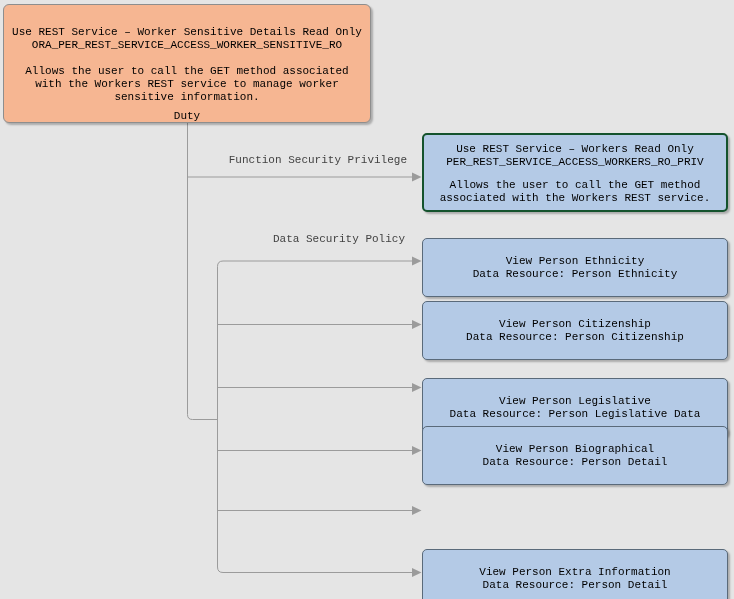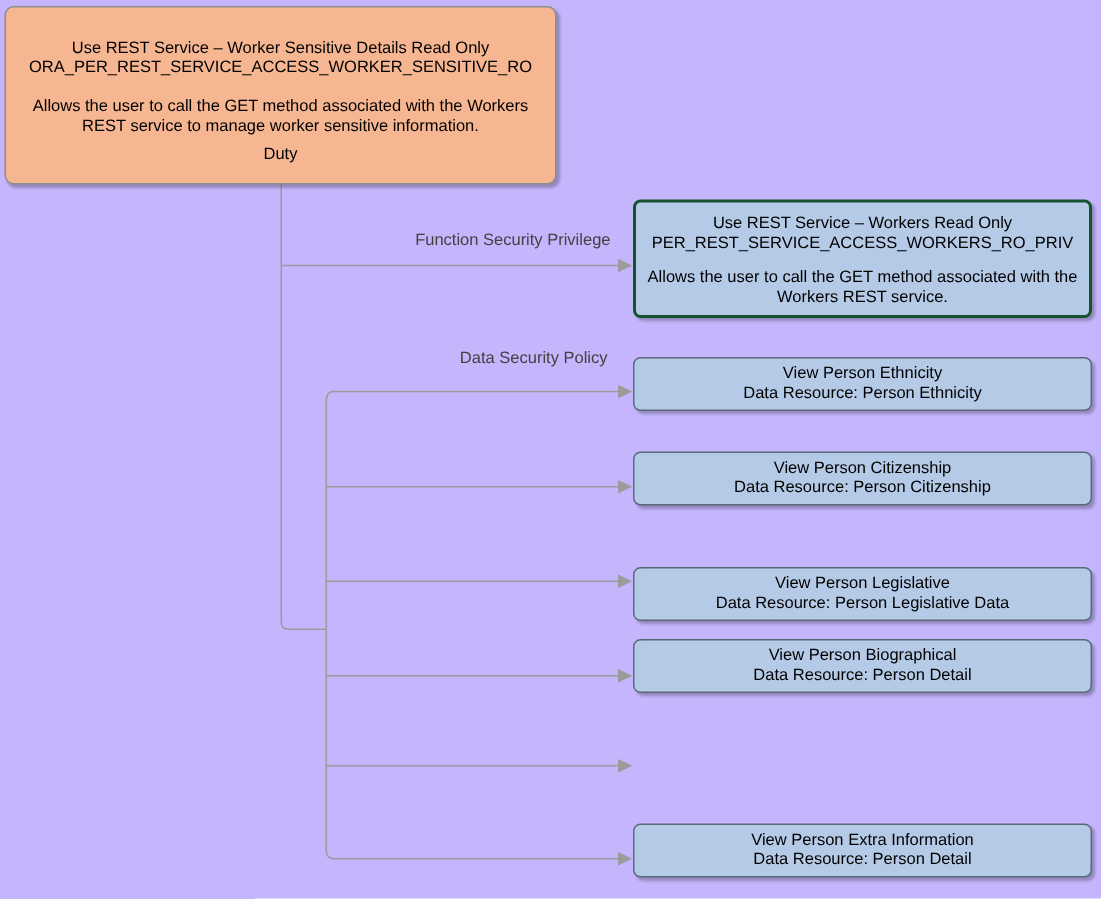--- a/index.html
+++ b/index.html
@@ -5,22 +5,23 @@
   * { margin: 0; padding: 0; box-sizing: border-box; }
   html, body { background: #ffffff; }
   body {
     font-family: "Liberation Sans", sans-serif;
     color: #000000;
   }
   .canvas {
     position: relative;
     width: 734px;
     height: 599px;
-    background: #c4b5fd;
+    background: #e5e5e5;
     overflow: hidden;
+    font-family: Liberation Mono, monospace;
   }
   .connector-svg {
     position: absolute;
     left: 0; top: 0;
     width: 734px; height: 599px;
   }
   .node {
     position: absolute;
     border-radius: 6px;
     font-size: 11px;
@@ -42,21 +43,21 @@
     width: 306px; height: 79px;
     background: #B4CAE6;
     border: 2px solid #14532d;
     border-radius: 5px;
     padding: 8px 7px 0 7px;
     line-height: 12.5px;
   }
   .priv-node .desc { margin-top: 11px; }
   .policy-node {
     left: 422px;
-    width: 306px; height: 36px;
+    width: 306px; height: 59px;
     background: #B4CAE6;
     border: 1px solid #5A6A7A;
     border-radius: 5px;
     display: flex;
     flex-direction: column;
     justify-content: center;
     padding: 0 6px;
   }
   .policy-1 { top: 238px; }
   .policy-2 { top: 301px; }

